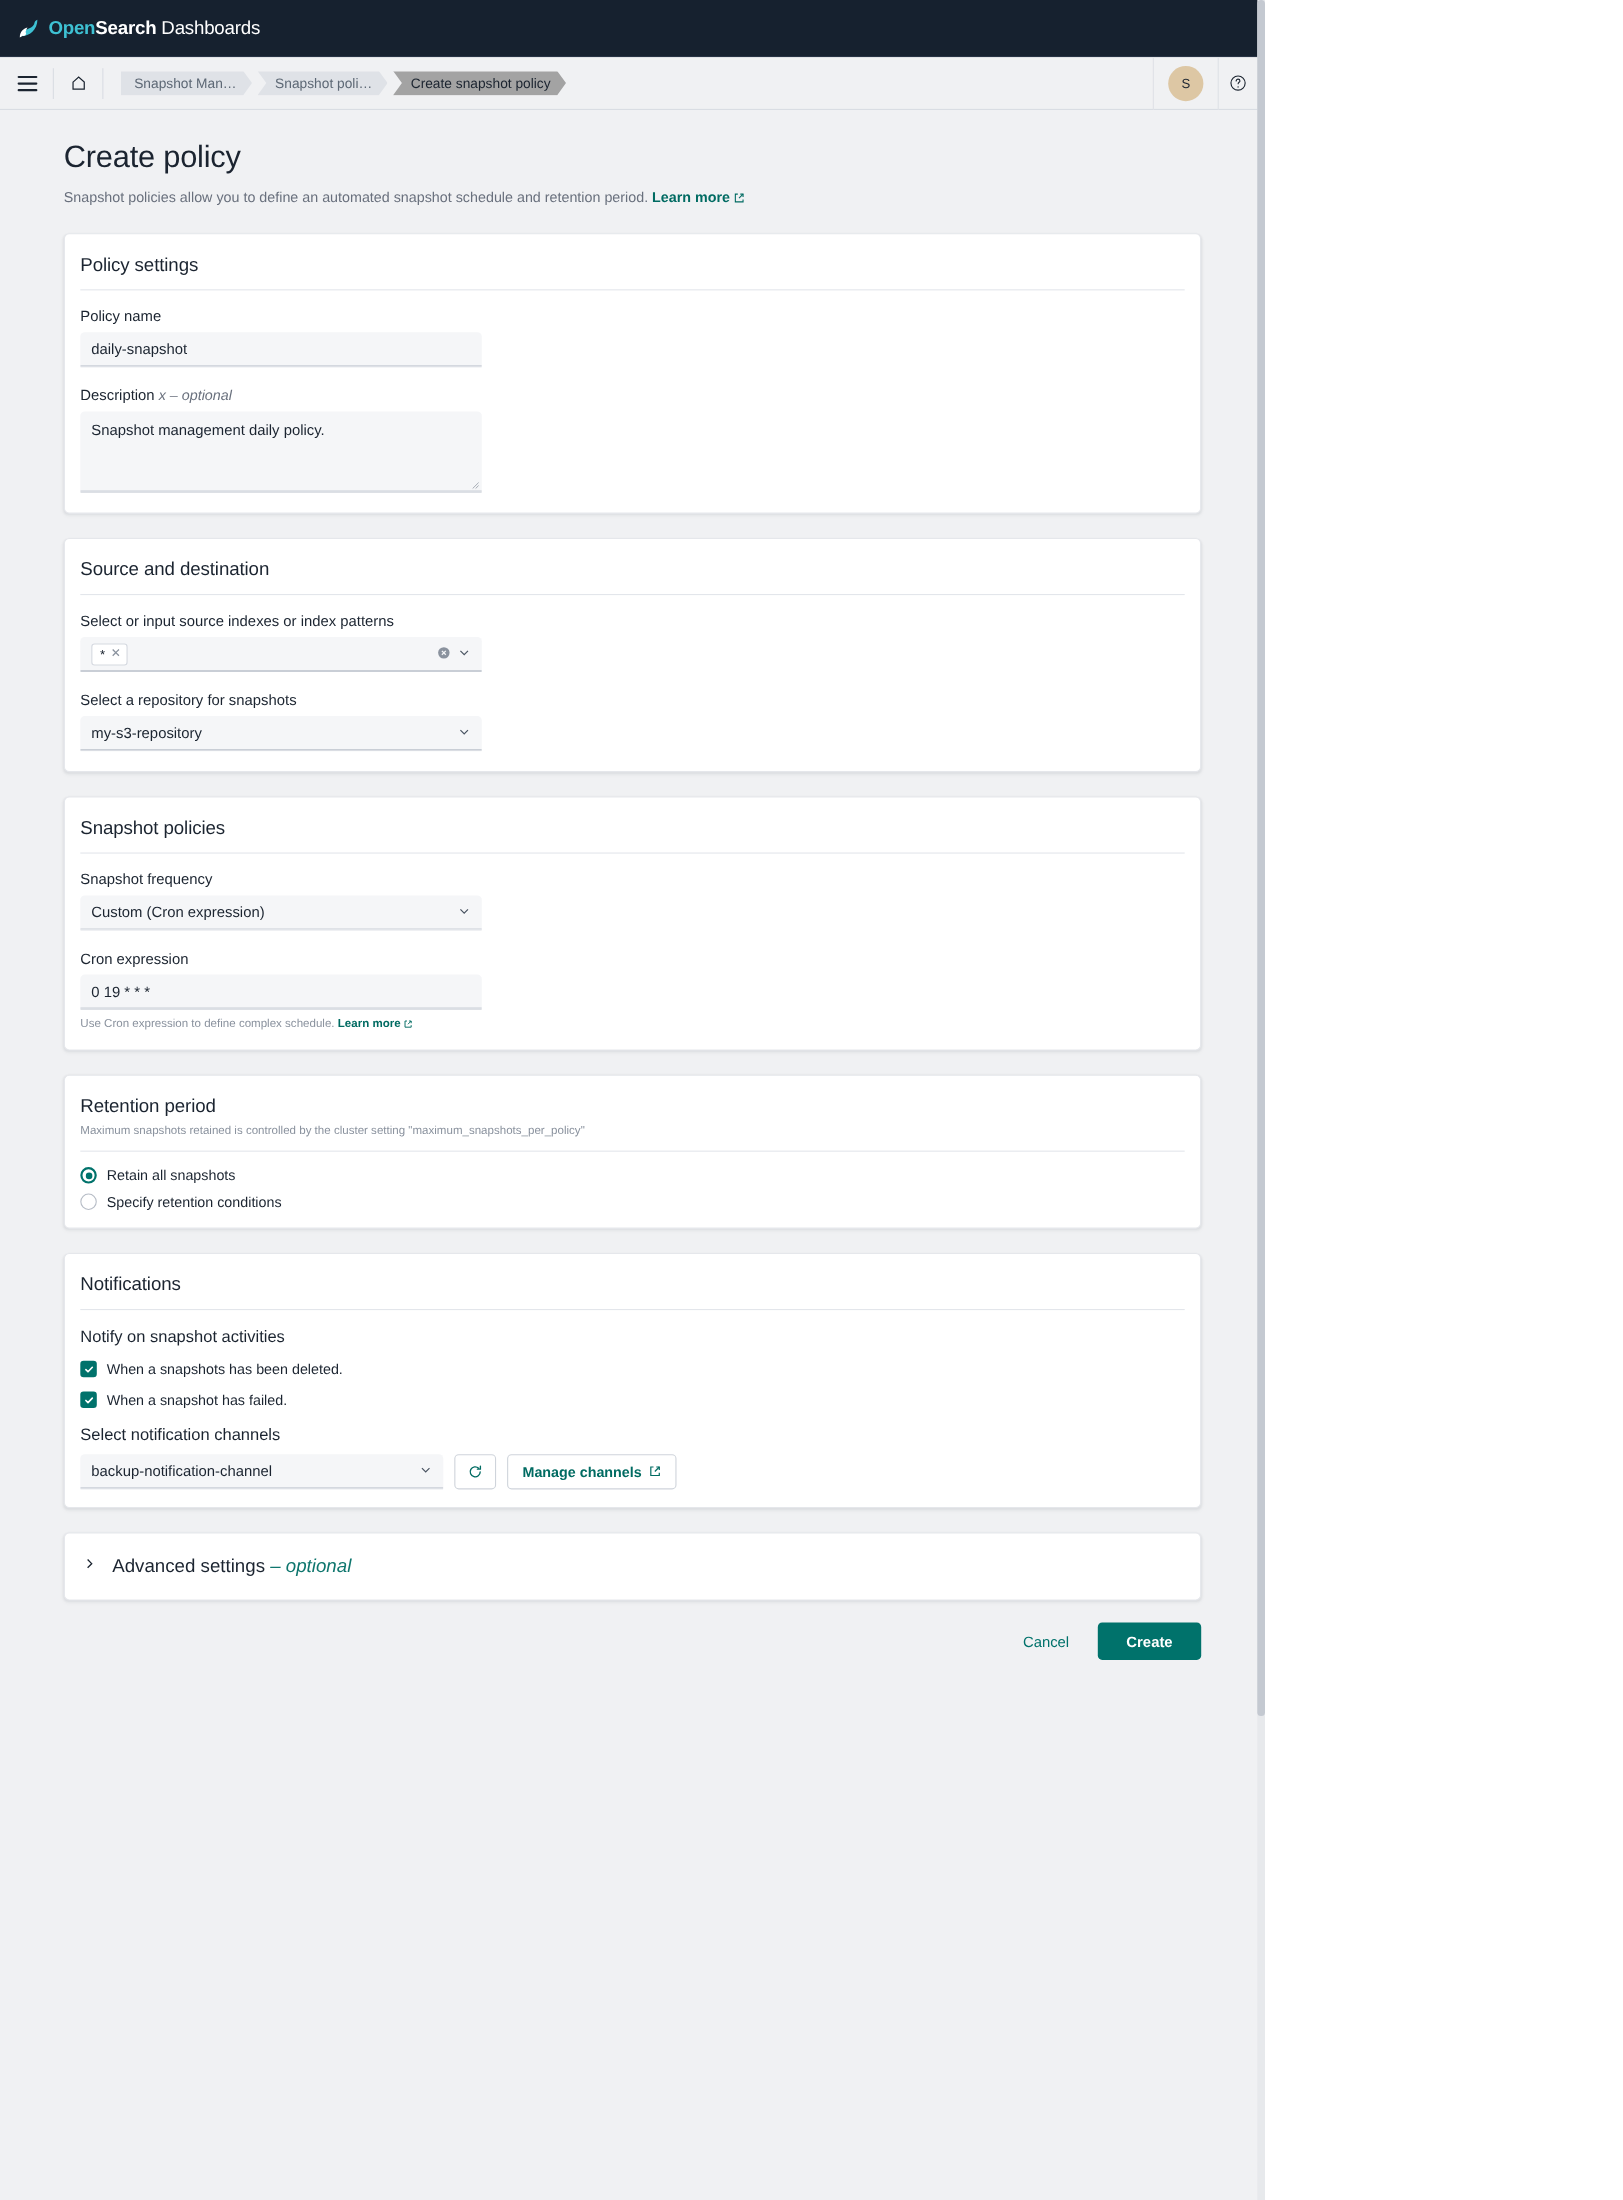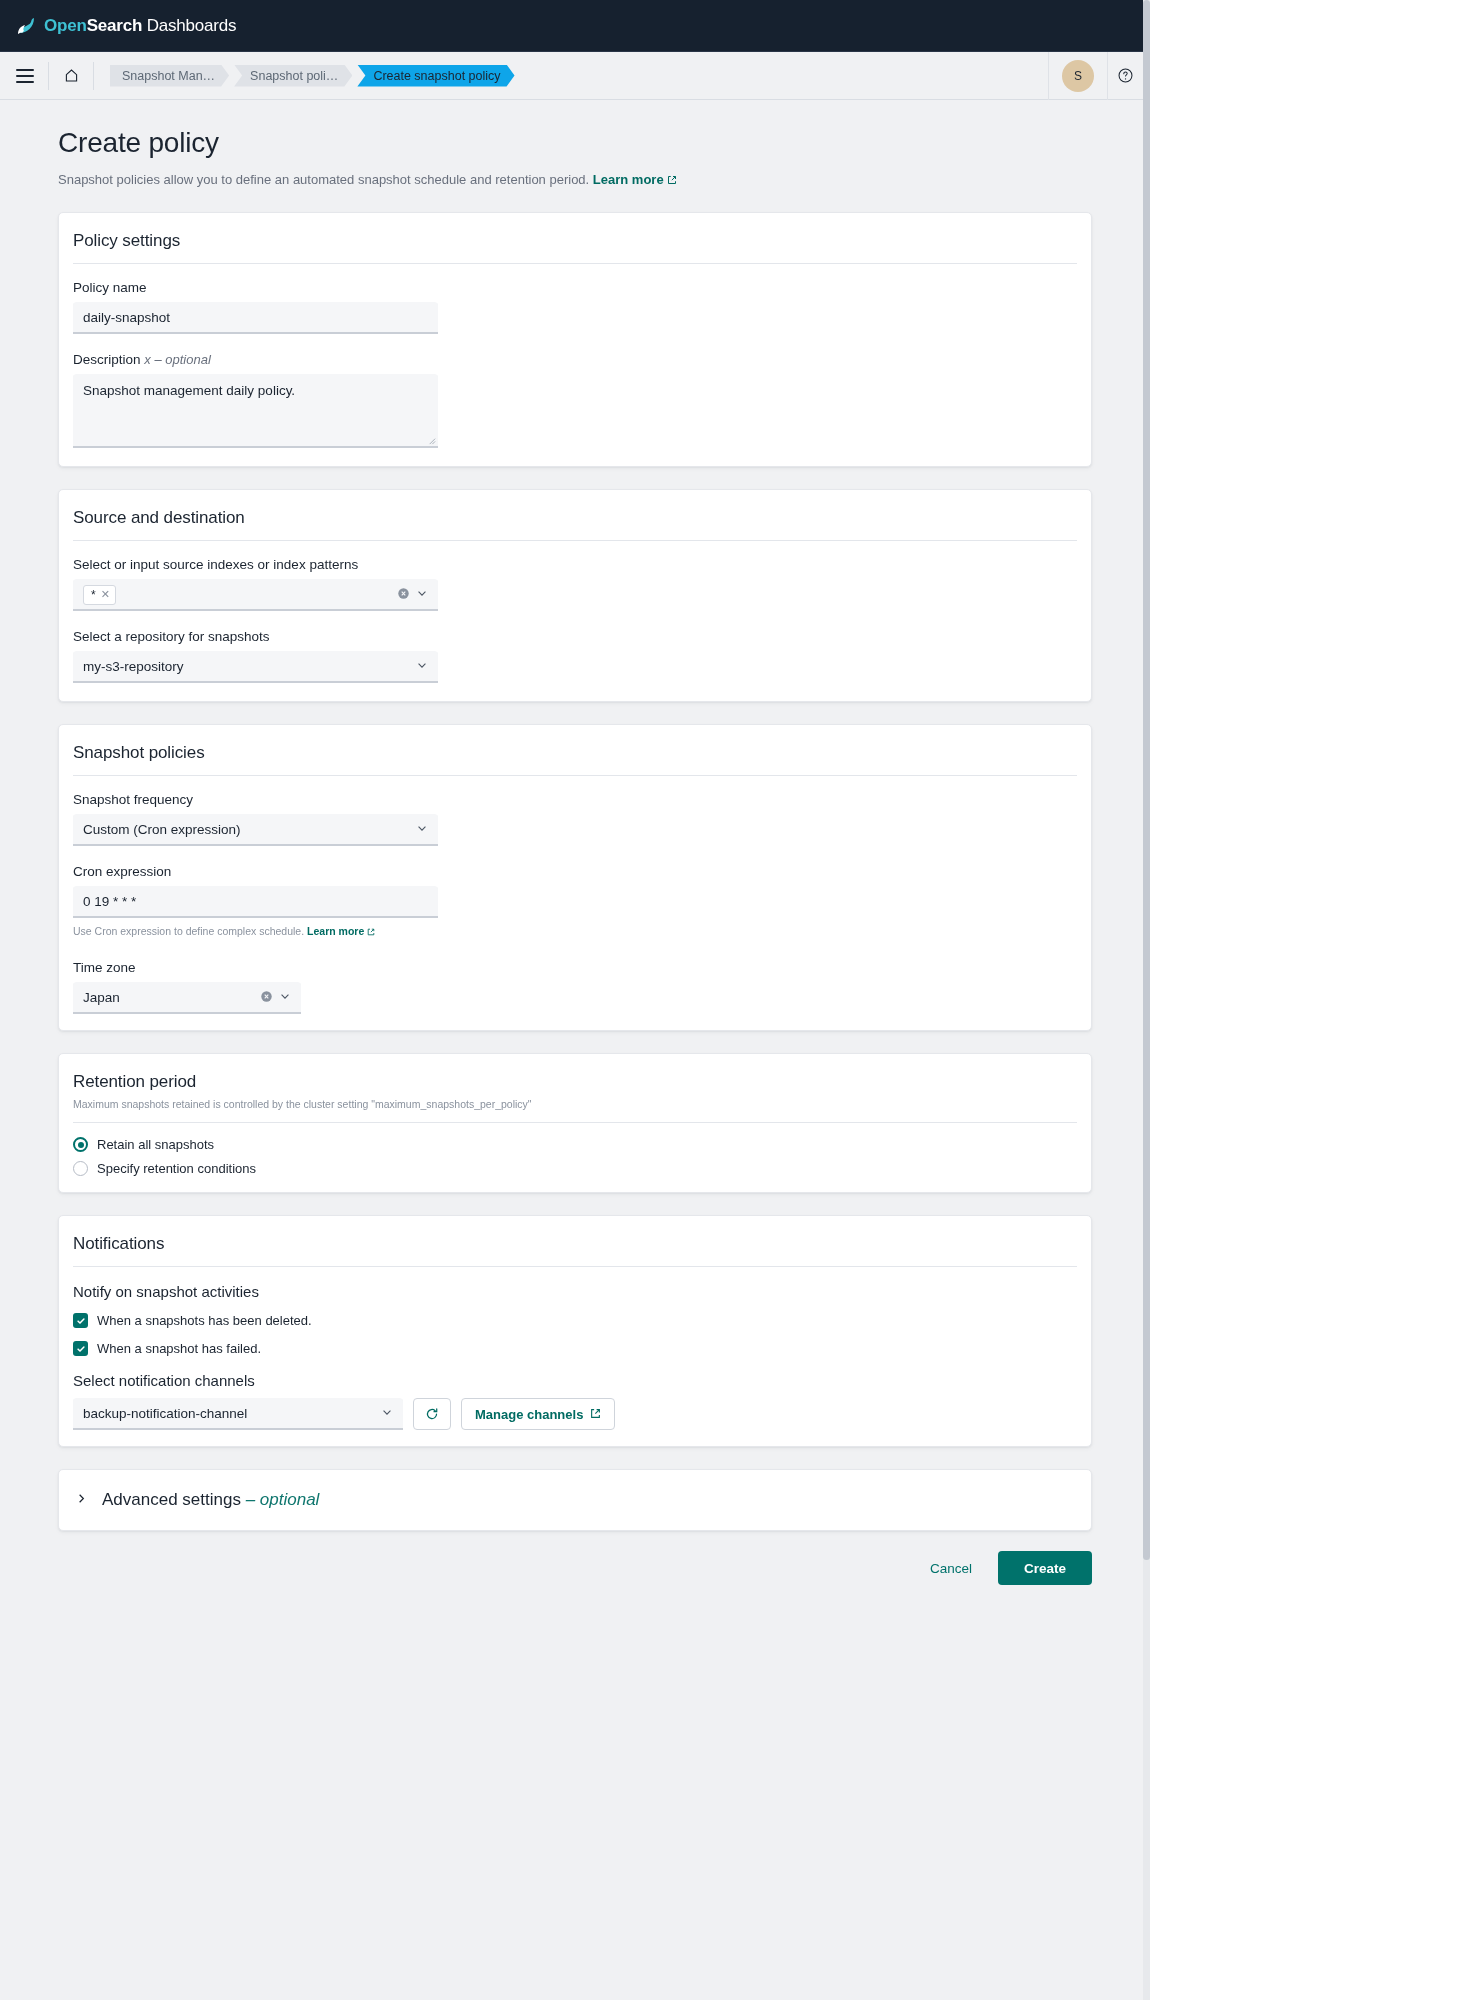--- a/index.html
+++ b/index.html
@@ -57,21 +57,21 @@
     background: #dfe2e7; color: #5d6875;
     font-size: 12.5px; white-space: nowrap;
     margin-right: 5px;
     clip-path: polygon(0 0, calc(100% - 8px) 0, 100% 50%, calc(100% - 8px) 100%, 0 100%, 8px 50%);
     cursor: pointer;
   }
   .crumb:first-child {
     clip-path: polygon(0 0, calc(100% - 8px) 0, 100% 50%, calc(100% - 8px) 100%, 0 100%);
     padding-left: 12px;
   }
-  .crumb.active { background: #0ea5e9; color: #1b2430; }
+  .crumb.active { background: #a3a3a3; color: #1b2430; }
   .nav-right { margin-left: auto; display: flex; align-items: center; height: 100%; }
   .nav-divider { width: 1px; height: 48px; background: #dfe2e7; }
   .avatar {
     width: 32px; height: 32px; border-radius: 50%;
     background: #ddc7a4; color: #1b2430;
     display: flex; align-items: center; justify-content: center;
     font-size: 12px; margin: 0 13px; cursor: pointer;
   }
   .help-btn {
     width: 34px; display:flex; align-items:center; justify-content:center;
@@ -383,39 +383,20 @@
             <div class="input">0 19 * * *</div>
             <div class="helptext">
               <span>Use Cron expression to define complex schedule.</span>
               <a class="link">Learn more</a><span class="link-ico"><svg width="8" height="8" viewBox="0 0 12 12" fill="none" stroke="#006b62" stroke-width="1.3">
                     <path d="M4.5 1.8H1.8v8.4h8.4V7.5"></path>
                     <path d="M7.2 1.8h3v3"></path>
                     <path d="M10.2 1.8 L5.8 6.2"></path>
                   </svg></span>
             </div>
           </div>
-          <div class="col-tz">
-            <span class="flabel">Time zone</span>
-            <div class="select">
-              <span>Japan</span>
-              <span class="combo-right">
-                <span class="clear-ico">
-                  <svg width="13" height="13" viewBox="0 0 16 16">
-                    <circle cx="8" cy="8" r="6.4" fill="#8a929e"></circle>
-                    <path d="M5.8 5.8 L10.2 10.2 M10.2 5.8 L5.8 10.2" stroke="#f5f6f8" stroke-width="1.4"></path>
-                  </svg>
-                </span>
-                <span class="caret">
-                  <svg width="12" height="12" viewBox="0 0 14 14" fill="none" stroke="#4b5563" stroke-width="1.3">
-                      <path d="M3 5.5 L7 9.5 L11 5.5"></path>
-                    </svg>
-                </span>
-              </span>
-            </div>
-          </div>
         </div>
       </div>
     </div>
 
     <div class="panel">
       <div class="panel-pad">
         <div class="panel-title panel-title-sm" style="padding-bottom:4px">Retention period</div>
         <div class="sub-note" style="margin-top:2px">Maximum snapshots retained is controlled by the cluster setting "maximum_snapshots_per_policy"</div>
         <div class="rule rule-tight"></div>
 

